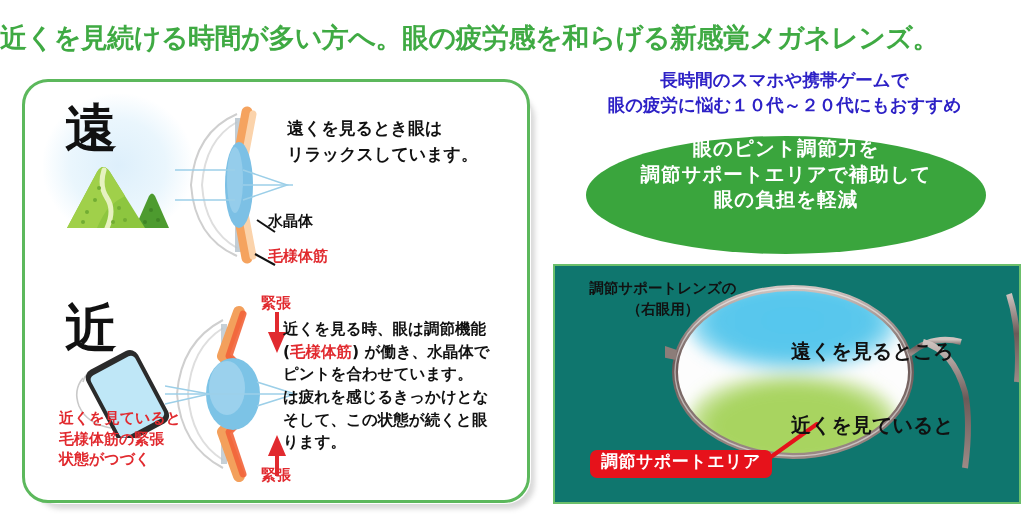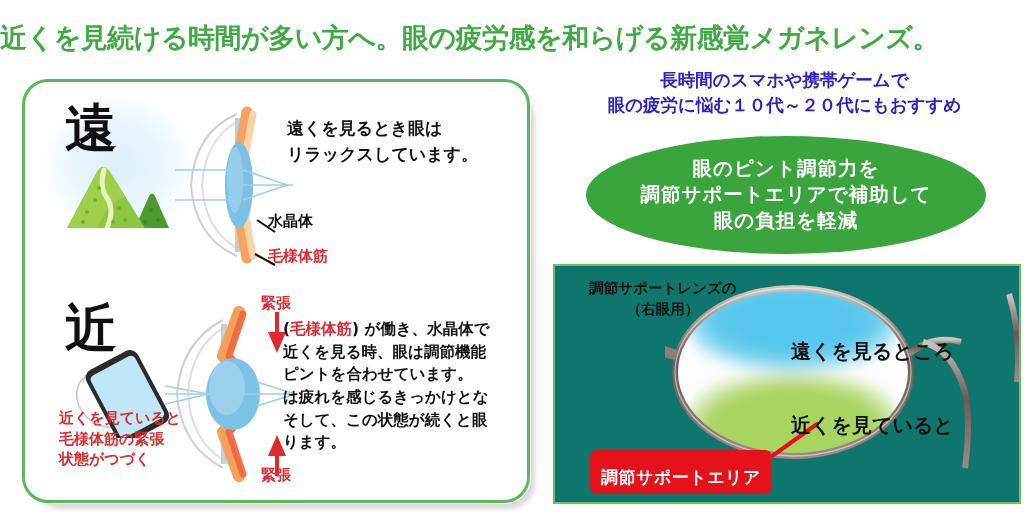--- a/index.html
+++ b/index.html
@@ -85,21 +85,21 @@
   
   .rt-head{
     position:absolute;left:545px;top:68px;width:479px;text-align:center;
     font-size:17.5px;font-weight:bold;color:#2d21c6;line-height:1.42;
     white-space:nowrap;
   }
 
   .oval{
     position:absolute;left:586px;top:136px;width:400px;height:118px;
     background:#3aa53d;border-radius:50%/50%;
-    display:flex;align-items:center;justify-content:center;
+    display:flex;align-items:flex-start;justify-content:center;
   }
   .oval-txt{
     color:#ffffff;font-size:19.5px;font-weight:bold;text-align:center;
     line-height:1.32;white-space:nowrap;letter-spacing:1px;
   }
 
   
   .lens-panel{
     position:absolute;left:553px;top:264px;width:468px;height:240px;
     border:2px solid #6bbf6b;background:#0f766e;box-sizing:border-box;
@@ -115,21 +115,21 @@
   .zone-lbl{
     position:absolute;font-size:20px;font-weight:bold;color:#111;
     white-space:nowrap;
   }
   .zone-far{left:236px;top:72px;}
   .zone-near{left:236px;top:146px;}
 
   .badge{
     position:absolute;left:35px;top:184px;
     background:#e6121b;color:#fff;font-size:17px;font-weight:bold;
-    padding:16px 11px 5px;border-radius:7px;white-space:nowrap;
+    padding:0 11px 5px;border-radius:7px;white-space:nowrap;
     letter-spacing:0.5px;
   }
 </style>
 </head>
 <body>
 
 <div class="stage">
 
   <div class="headline">近くを見続ける時間が多い方へ。眼の疲労感を和らげる新感覚メガネレンズ。</div>
 
@@ -248,24 +248,24 @@
           <polygon points="112,54 106,40 118,40"></polygon>
           <line x1="112" y1="182" x2="112" y2="156"></line>
           <polygon points="112,146 106,160 118,160"></polygon>
         </g>
       </svg>
 
       <div class="tense tense-top">緊張</div>
       <div class="tense tense-bot">緊張</div>
 
       <div class="para para-near">
+        <div>近くを見る時、眼は調節機能</div>
         <div>
           <span>(</span><span style="color:#e12a2f">毛様体筋</span><span>) が働き、水晶体で</span>
         </div>
-        <div>近くを見る時、眼は調節機能</div>
         <div>ピントを合わせています。</div>
         <div>は疲れを感じるきっかけとな</div>
         <div>そして、この状態が続くと眼</div>
         <div>ります。</div>
       </div>
     </div>
   </div>
 
   <div class="rt-head">
     <div>長時間のスマホや携帯ゲームで</div>

